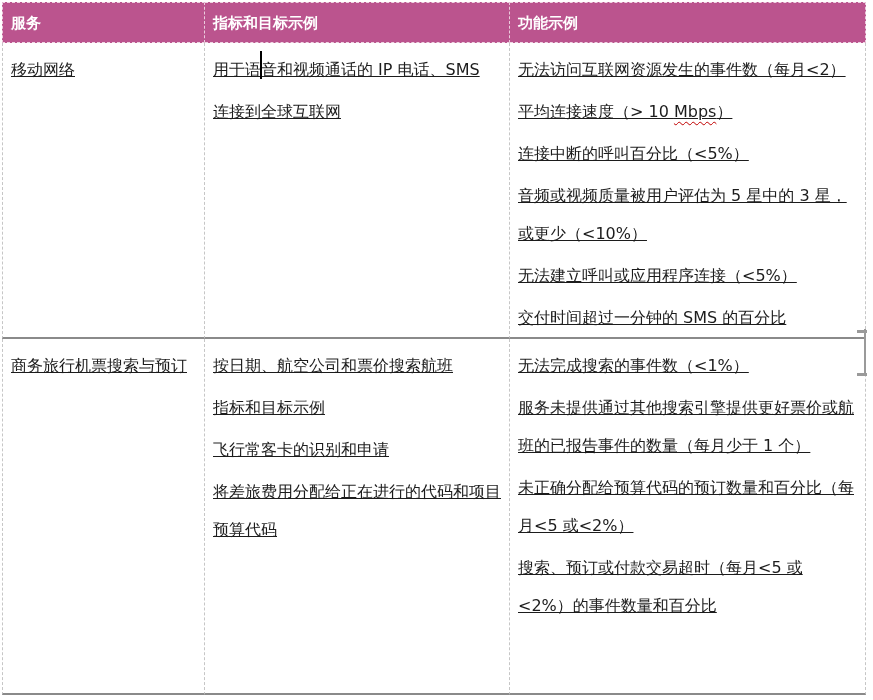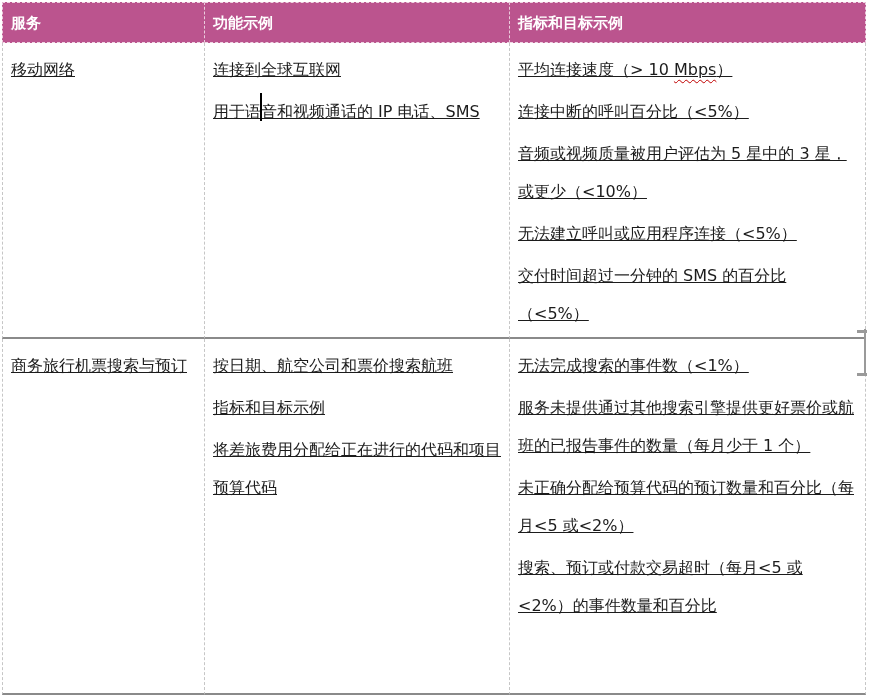--- a/index.html
+++ b/index.html
@@ -54,48 +54,50 @@
 </style>
 </head>
 <body>
 
 <div class="page">
   <div class="tbl">
 
     <div class="cell th c1">
       <span>服务</span>
     </div>
+    <div class="cell th c3">
+      <span>指标和目标示例</span>
+    </div>
     <div class="cell th c2">
       <span>功能示例</span>
-    </div>
-    <div class="cell th c3">
-      <span>指标和目标示例</span>
     </div>
 
     <div class="cell td c1 r1">
       <p>移动网络</p>
     </div>
     <div class="cell td c2 r1">
+      <p><span>用于语</span><span class="caret"></span><span>音和视频通话的 IP 电话、SMS</span></p>
       <p>连接到全球互联网</p>
-      <p><span>用于语</span><span class="caret"></span><span>音和视频通话的 IP 电话、SMS</span></p>
     </div>
     <div class="cell td c3 r1">
+      <p>无法访问互联网资源发生的事件数（每月&lt;2）</p>
       <p><span>平均连接速度（&gt; 10 </span><span class="sq">Mbps</span><span>）</span></p>
       <p>连接中断的呼叫百分比（&lt;5%）</p>
       <p>音频或视频质量被用户评估为 5 星中的 3 星，或更少（&lt;10%）</p>
       <p>无法建立呼叫或应用程序连接（&lt;5%）</p>
       <p>交付时间超过一分钟的 SMS 的百分比（&lt;5%）</p>
     </div>
 
     <div class="cell td c1 r2">
       <p>商务旅行机票搜索与预订</p>
     </div>
     <div class="cell td c2 r2">
       <p>按日期、航空公司和票价搜索航班</p>
       <p>指标和目标示例</p>
+      <p>飞行常客卡的识别和申请</p>
       <p>将差旅费用分配给正在进行的代码和项目预算代码</p>
     </div>
     <div class="cell td c3 r2">
       <p>无法完成搜索的事件数（&lt;1%）</p>
       <p>服务未提供通过其他搜索引擎提供更好票价或航班的已报告事件的数量（每月少于 1 个）</p>
       <p>未正确分配给预算代码的预订数量和百分比（每月&lt;5 或&lt;2%）</p>
       <p>搜索、预订或付款交易超时（每月&lt;5 或&lt;2%）的事件数量和百分比</p>
     </div>
   </div>
 

